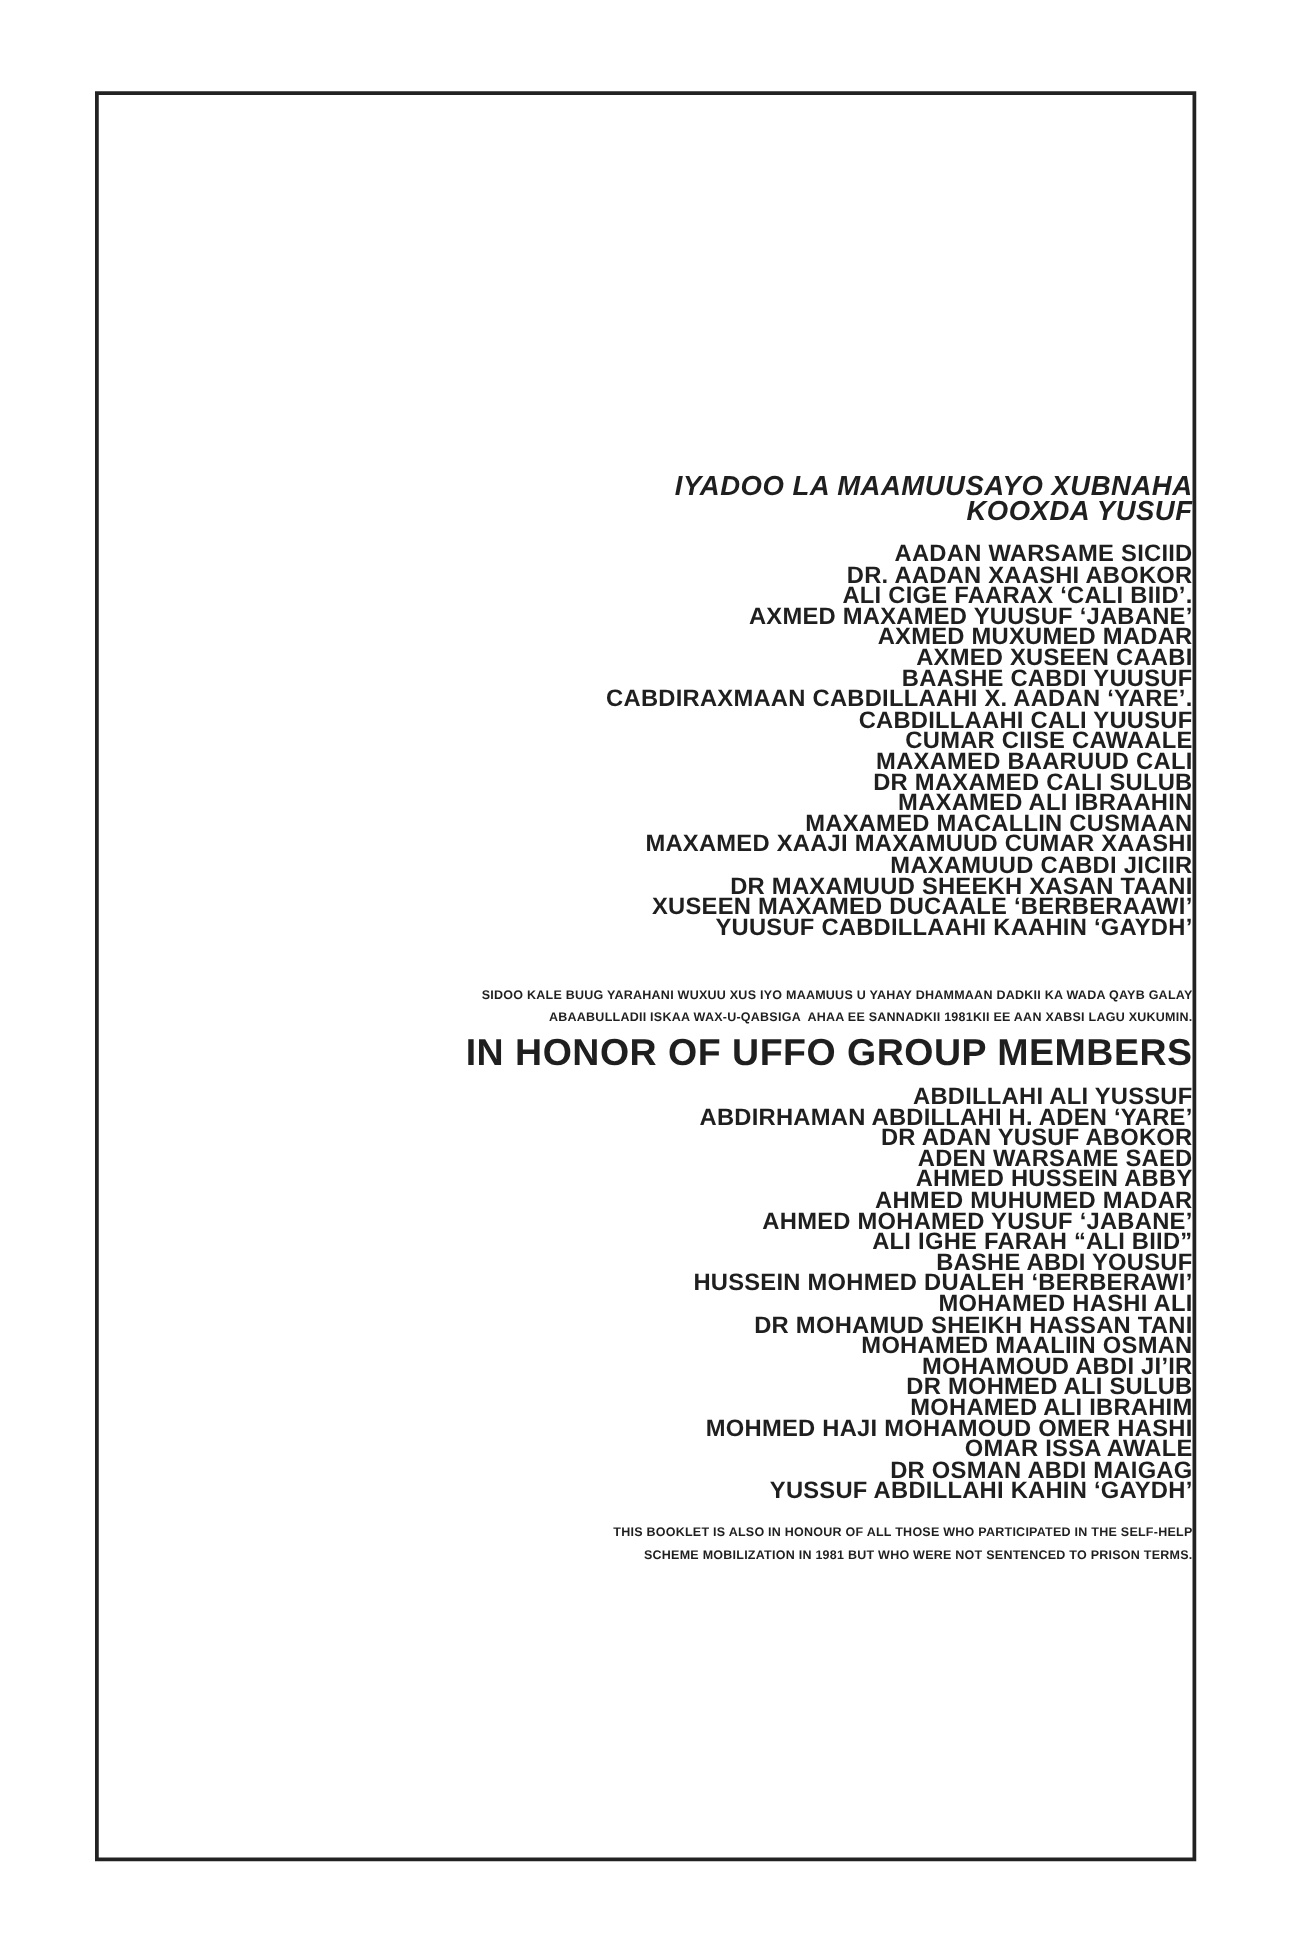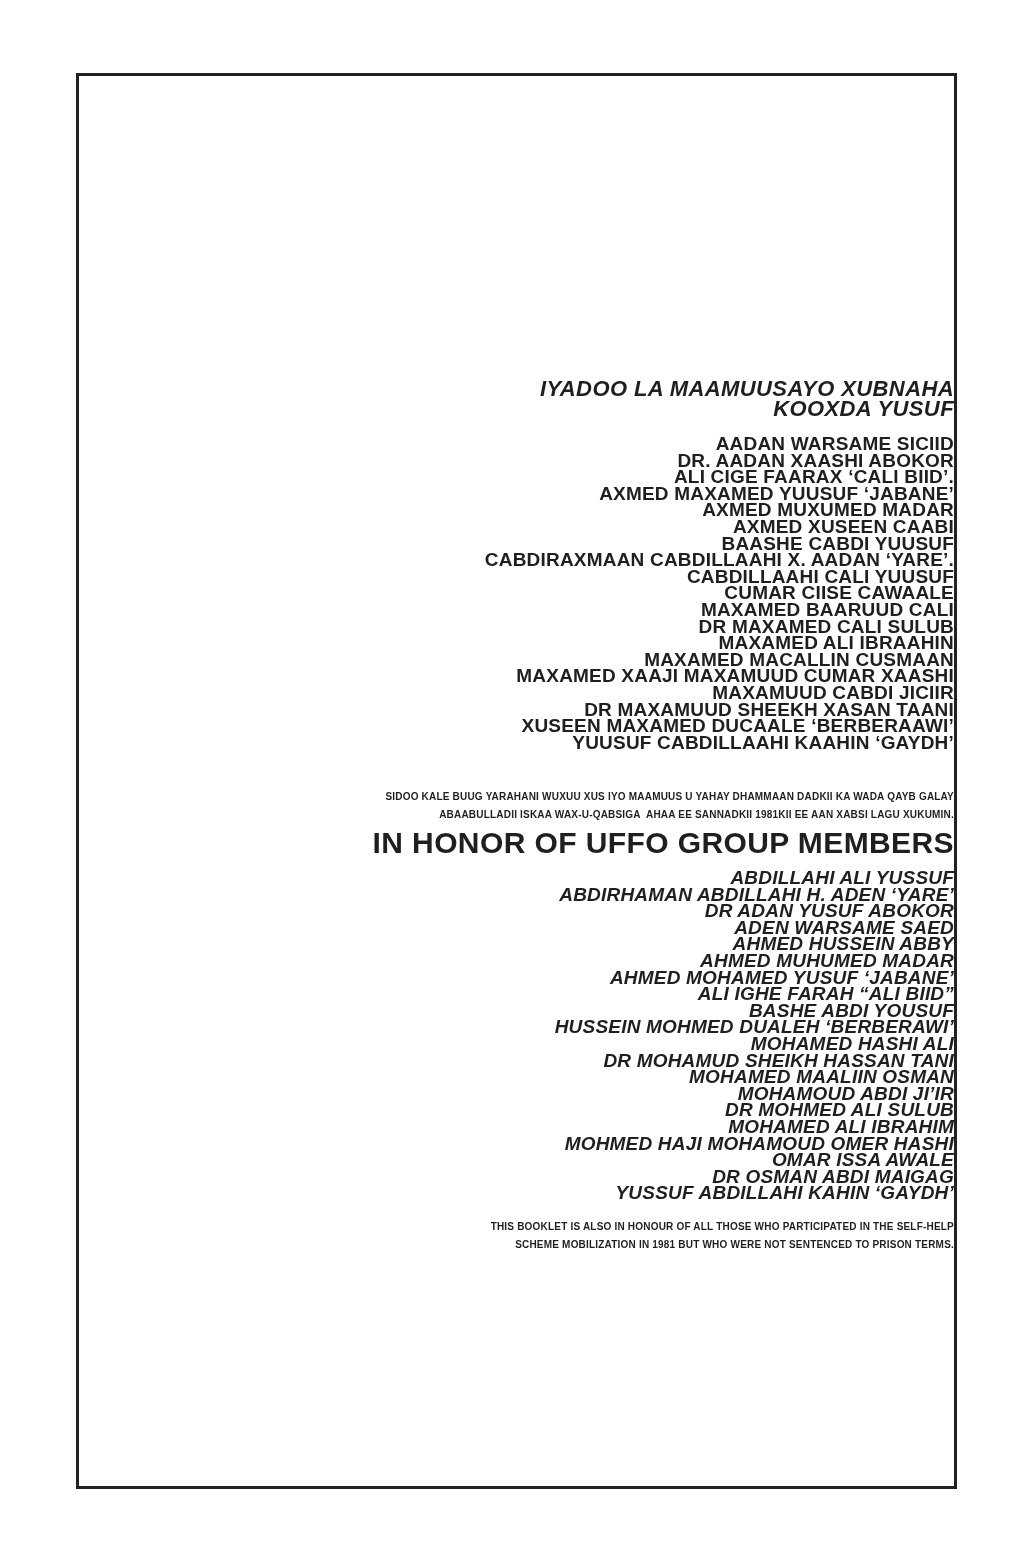--- a/index.html
+++ b/index.html
@@ -56,21 +56,21 @@
     font-size: 10px;
     font-weight: bold;
     line-height: 17.6px;
     letter-spacing: 0.2px;
     white-space: pre;
   }
   .pos-title   { top: 303px; }
   .pos-names1  { top: 360px; }
   .pos-para1   { top: 712px; }
   .pos-heading { top: 756px; }
-  .pos-names2  { top: 794px; font-style: italic; }
+  .pos-names2  { top: 794px; }
   .pos-para2   { top: 1142px; }
 </style>
 </head>
 <body>
 
 <div class="page">
 
   <div class="block title-block pos-title">
     <div class="line">IYADOO LA MAAMUUSAYO XUBNAHA</div>
     <div class="line">KOOXDA YUSUF</div>

